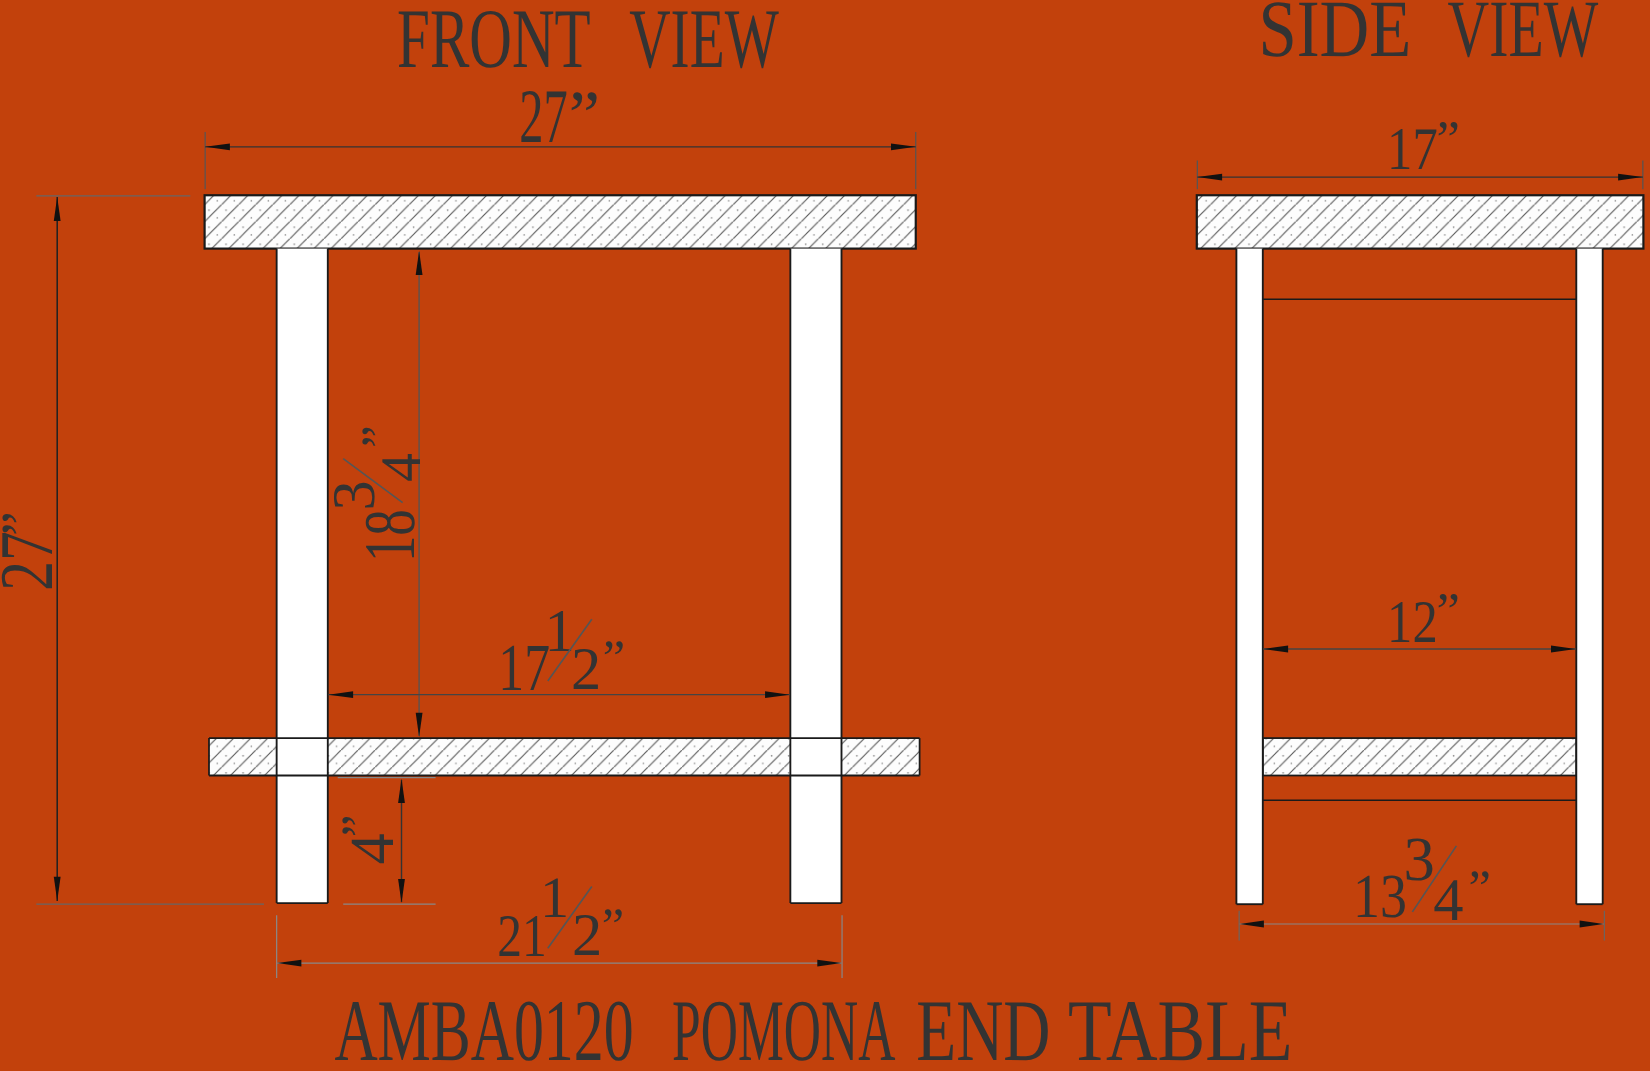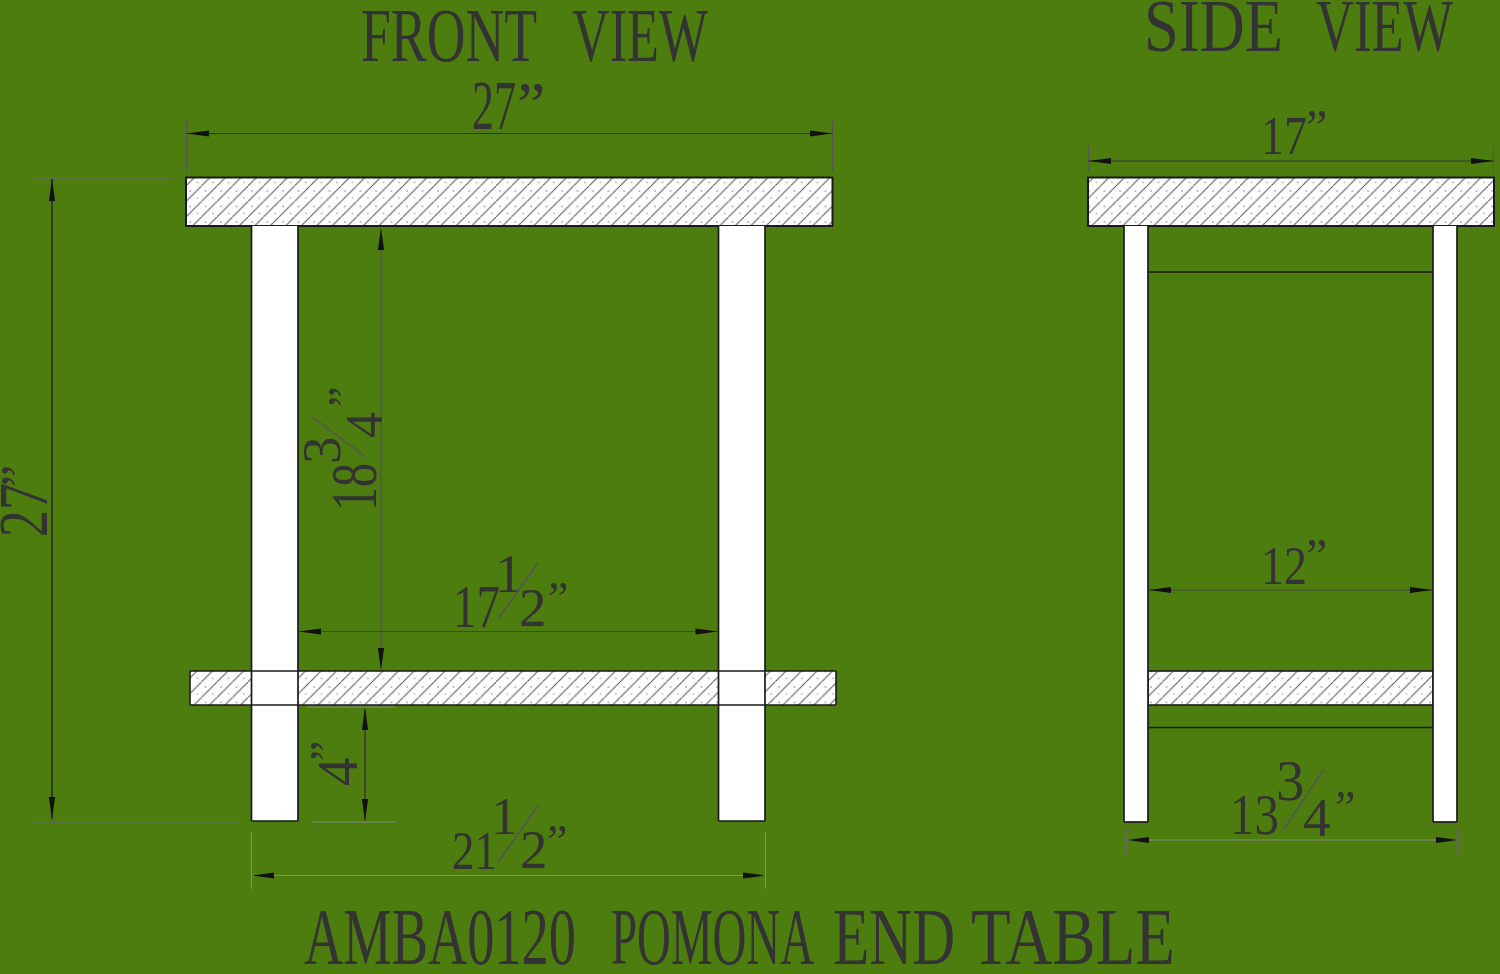--- a/index.html
+++ b/index.html
@@ -1,16 +1,16 @@
 <!DOCTYPE html>
 <html><head>
 <meta charset="utf-8">
 <style>
   html,body{margin:0;padding:0;background:#ffffff;}
-  .page{position:relative;width:1500px;height:974px;background:#4d7c0f;overflow:hidden;}
+  .page{position:relative;width:1500px;height:974px;background:#c2410c;overflow:hidden;}
   svg{position:absolute;left:0;top:0;}
   text{font-family:"Liberation Serif", serif;fill:#333;}
 </style>
 </head>
 <body>
 <div class="page">
 <svg width="1500" height="974" viewBox="0 0 1500 974" xmlns="http://www.w3.org/2000/svg">
 <defs>
   <pattern id="hatch" width="15.5" height="15.5" patternUnits="userSpaceOnUse">
     <rect width="15.5" height="15.5" fill="#fdfdfd"></rect>

